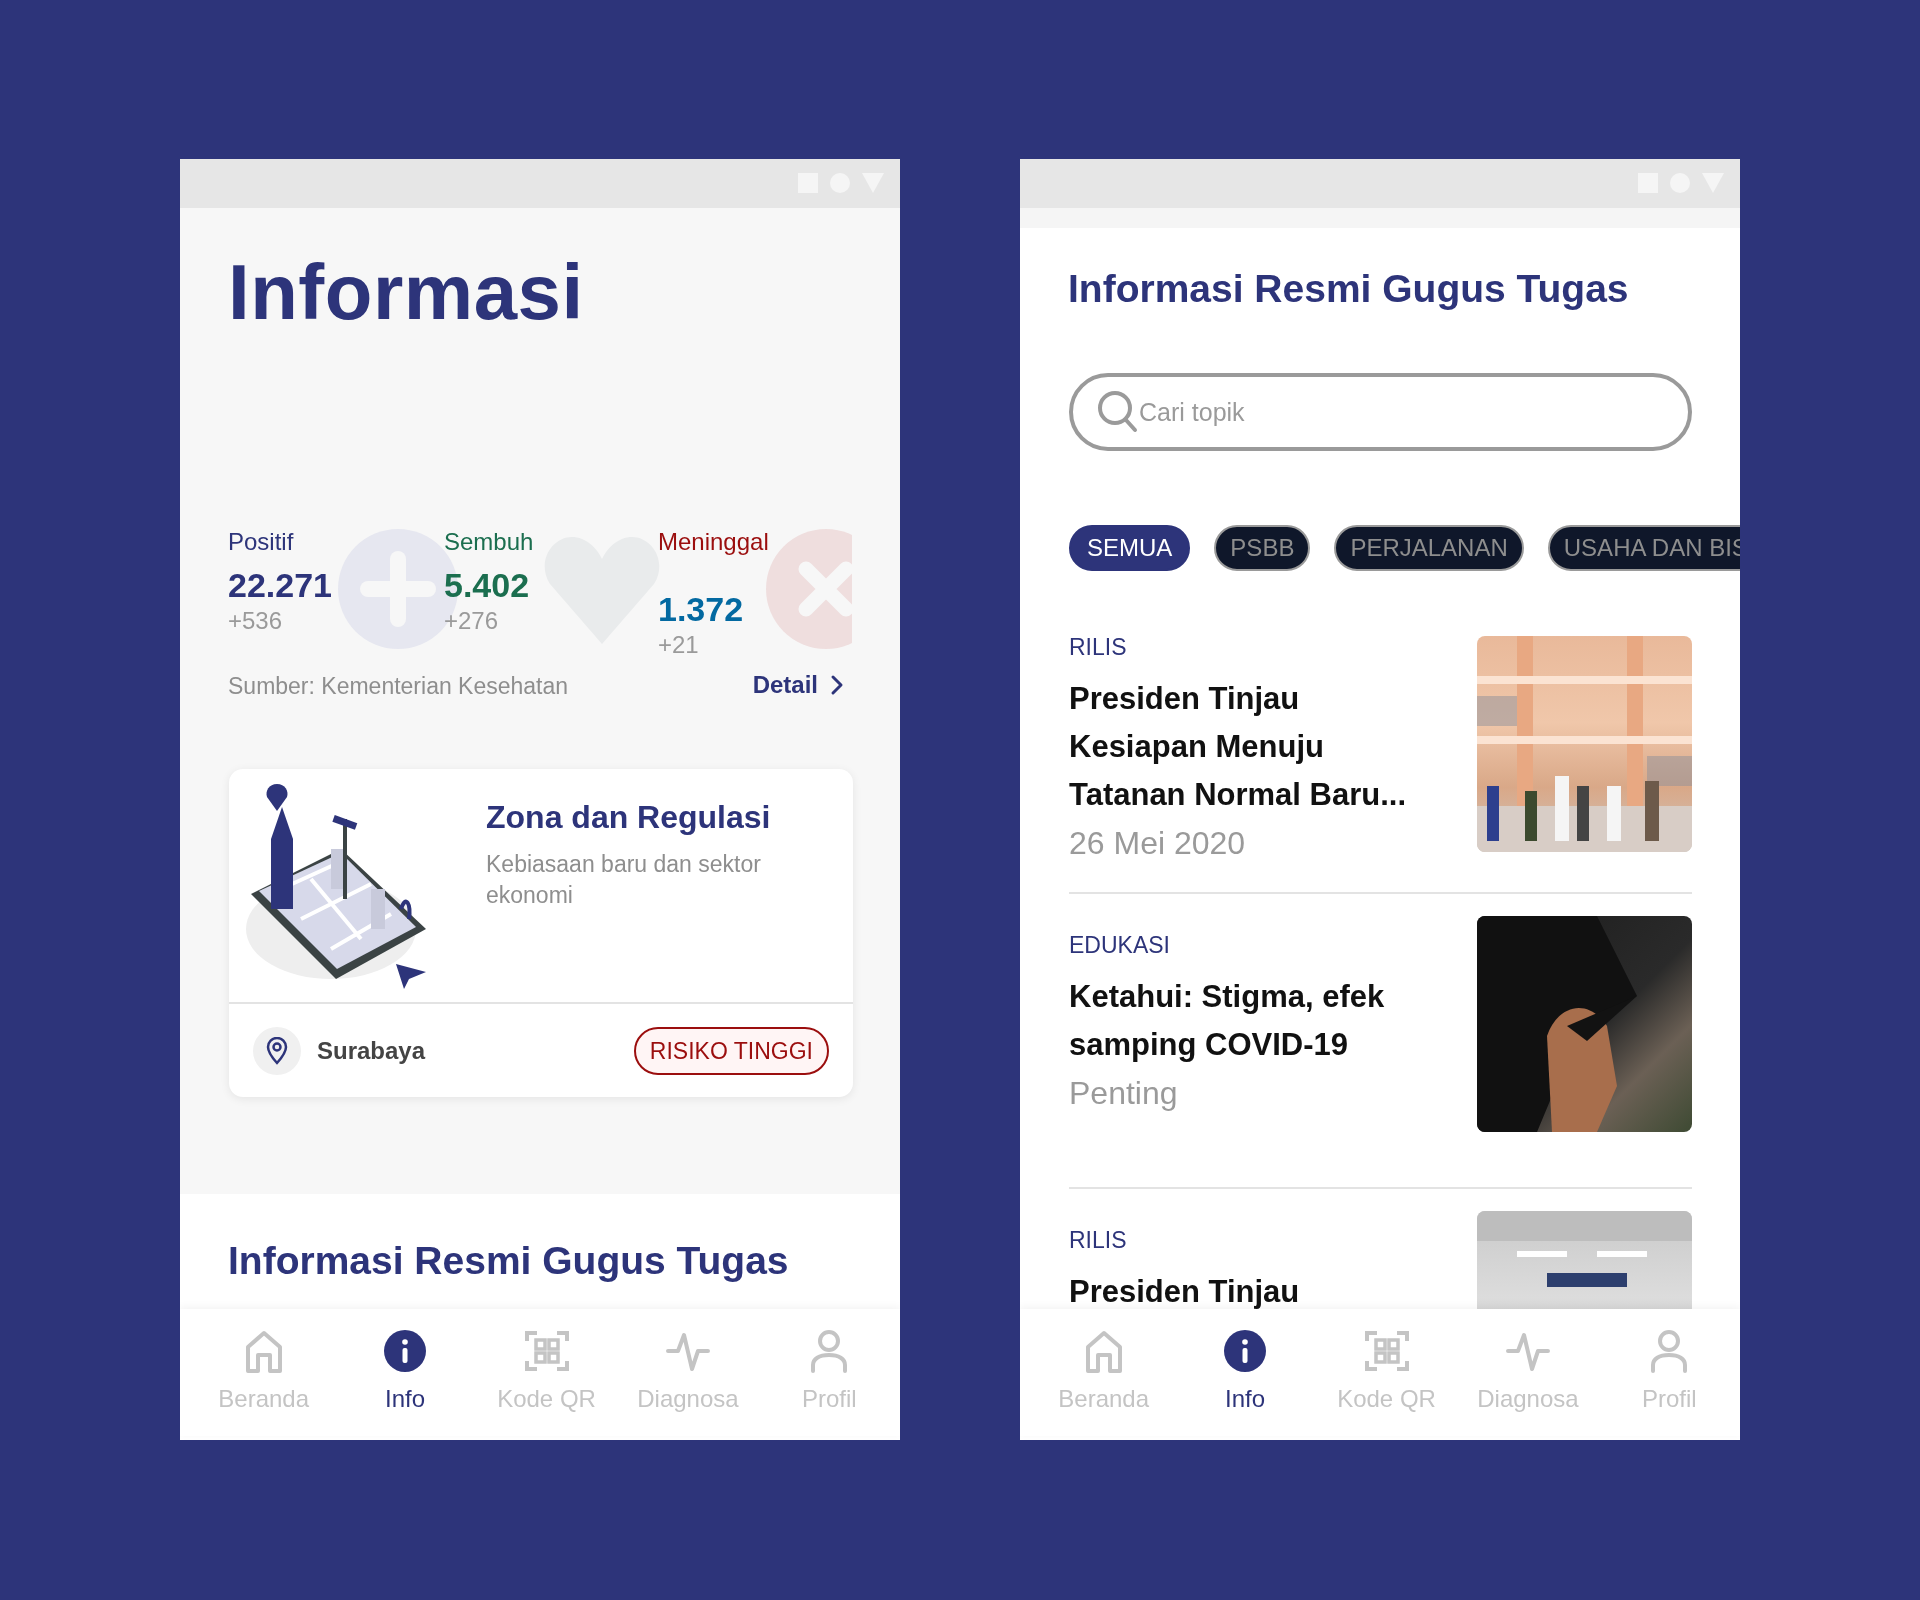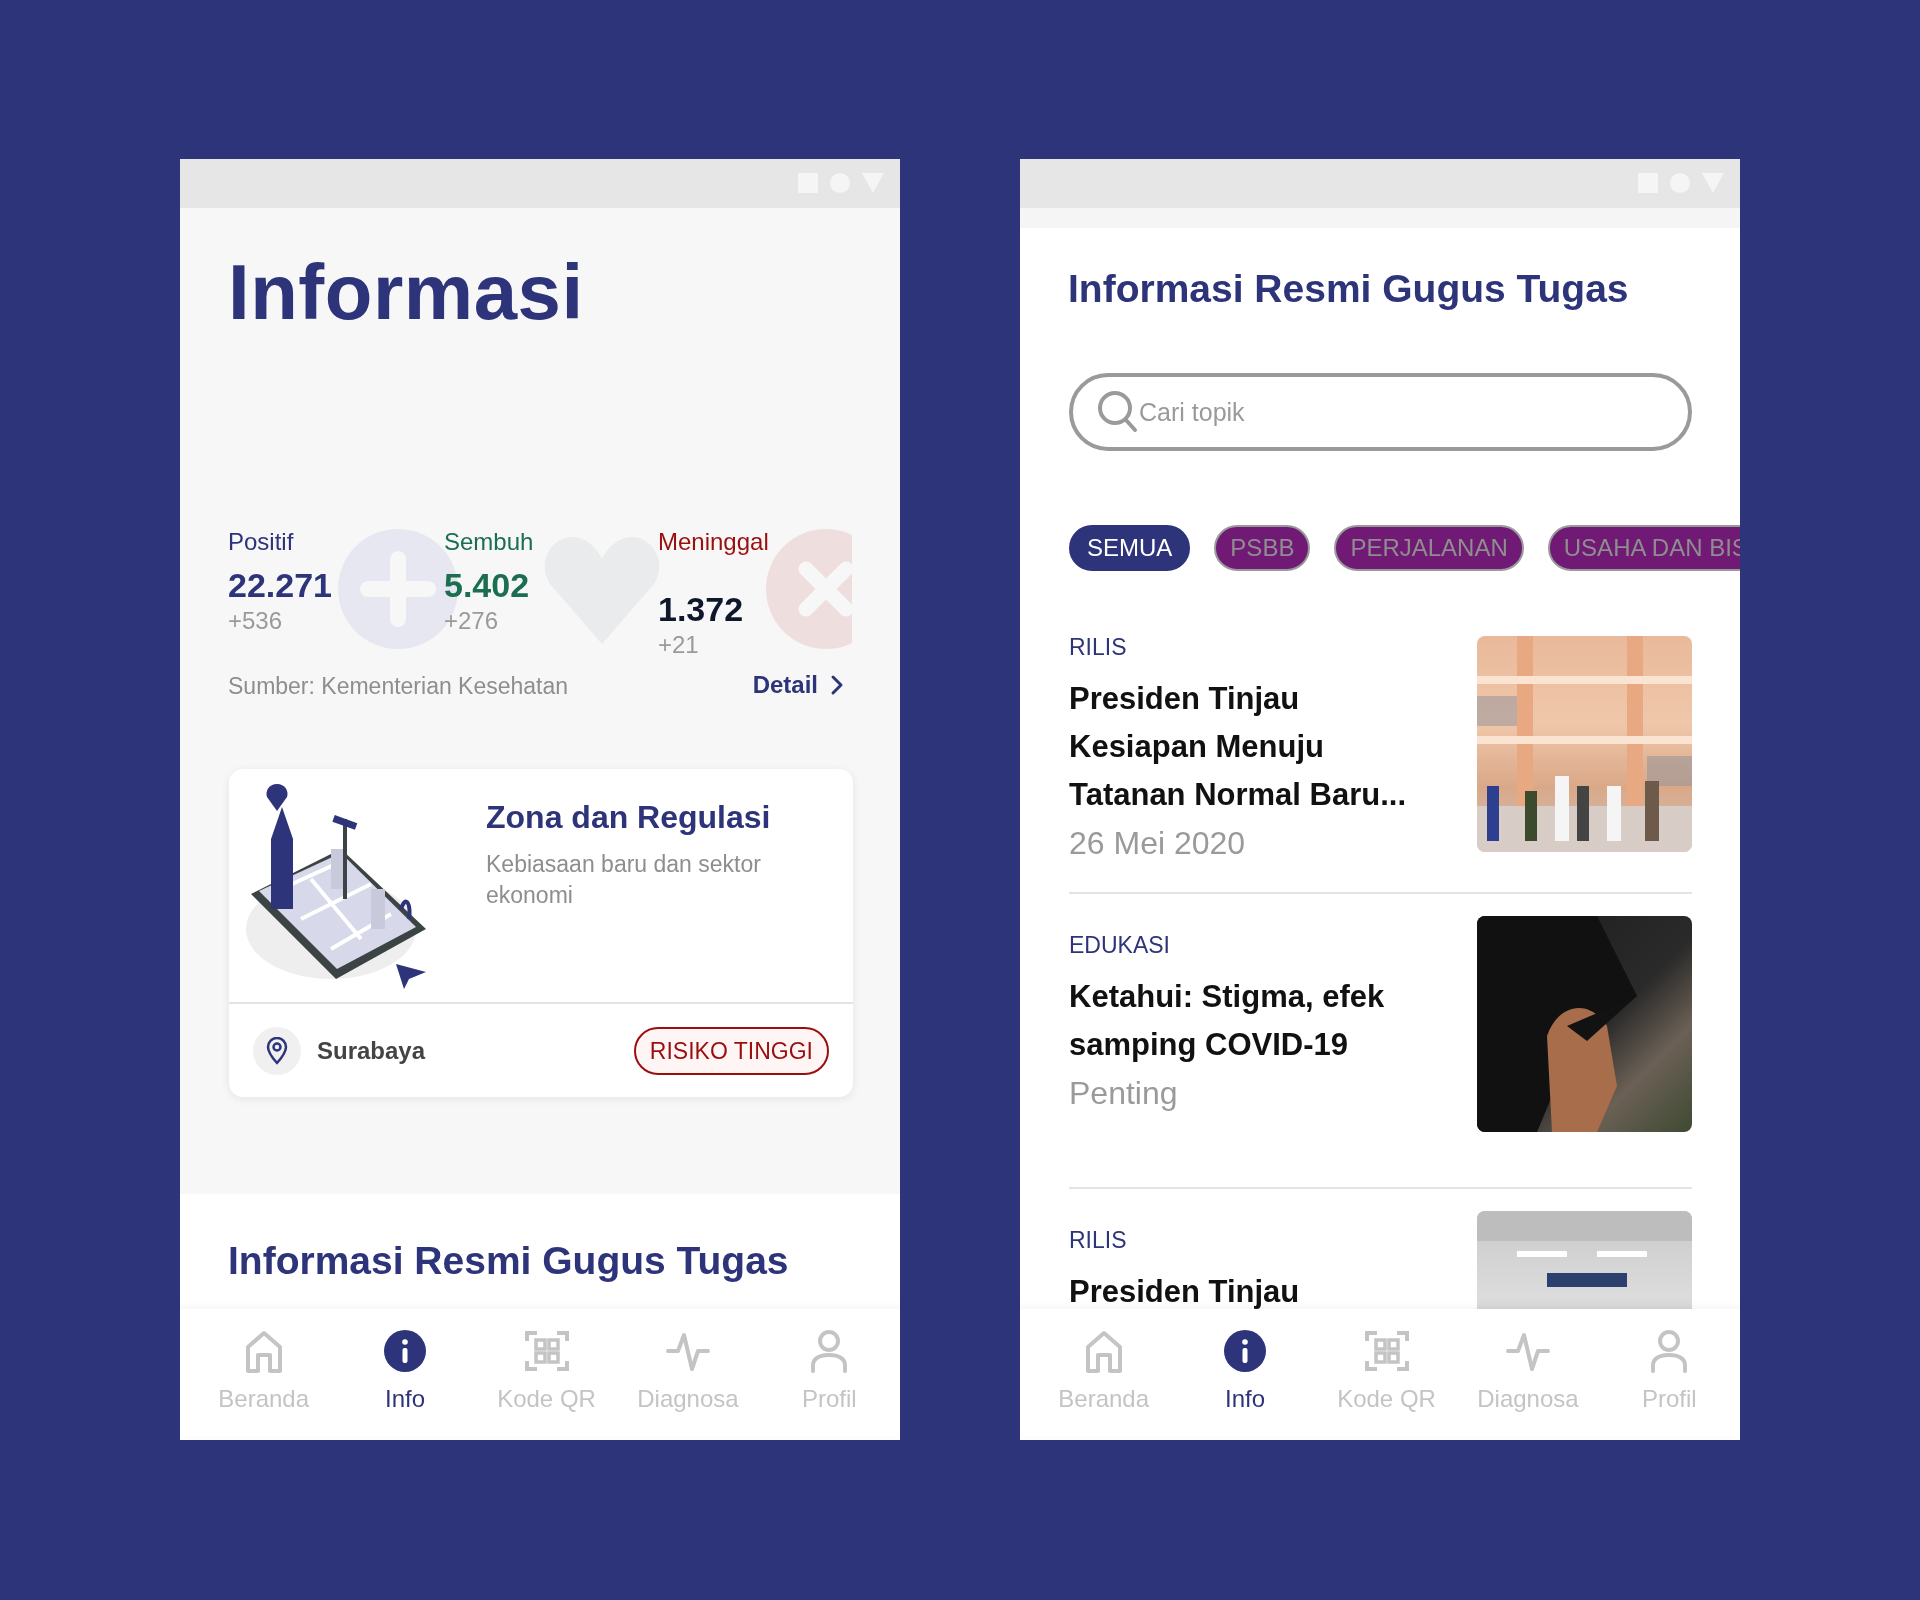--- a/index.html
+++ b/index.html
@@ -41,21 +41,21 @@
   .nav-label { margin-top: 10px; font-size: 24px; color: #c4c4c4; }
   .nav-item.active .nav-label { color: #2d347a; }
 
   
   .strip { position: absolute; left: 0; top: 49px; width: 100%; height: 20px; background: #f5f5f5; }
   .p2-title { position: absolute; left: 48px; top: 108px; font-size: 39px; font-weight: bold; color: #2d347a; }
   .search { position: absolute; left: 49px; top: 214px; width: 623px; height: 78px; border: 4px solid #9a9a9a; border-radius: 40px; display: flex; align-items: center; padding-left: 24px; gap: 0; }
   .search input { border: none; outline: none; font-size: 25px; color: #555; font-family: "Liberation Sans", sans-serif; background: transparent; width: 480px; }
   .search input::placeholder { color: #9a9a9a; }
   .chips { position: absolute; left: 49px; top: 366px; display: flex; gap: 24px; white-space: nowrap; }
-  .chip { height: 46px; padding: 0 14px; border: 2px solid #9a9a9a; border-radius: 24px; font-size: 24px; color: #8e8e8e; display: flex; align-items: center; background: #701a75; }
+  .chip { height: 46px; padding: 0 14px; border: 2px solid #9a9a9a; border-radius: 24px; font-size: 24px; color: #8e8e8e; display: flex; align-items: center; background: #0f172a; }
   .chip.active { background: #2d347a; border-color: #2d347a; color: #fff; padding: 0 16px; }
   .news { position: absolute; left: 49px; width: 623px; }
   .news-cat { font-size: 23px; color: #2d347a; }
   .news-title { margin-top: 14px; width: 370px; font-size: 31px; font-weight: bold; color: #111; line-height: 48px; }
   .news-meta { margin-top: 6px; font-size: 32px; color: #9a9a9a; }
   .news-img { position: absolute; right: 0; width: 215px; height: 216px; border-radius: 8px; overflow: hidden; }
   .news-div { position: absolute; left: 49px; width: 623px; height: 2px; background: #e3e3e3; }
 </style>
 </head>
 <body>
@@ -90,21 +90,21 @@
     <div class="lbl" style="color:#1b6e4f;">Sembuh</div>
     <div class="num" style="color:#1b6e4f;">5.402</div>
     <div class="delta">+276</div>
   </div>
   <div class="stat" style="left:478px;">
     <svg class="bg" style="left:108px; width:86px;" viewBox="0 0 86 120">
       <circle cx="60" cy="60" r="60" fill="#efdede"></circle>
       <path d="M40 40 L80 80 M80 40 L40 80" stroke="#f7f7f7" stroke-width="15" stroke-linecap="round"></path>
     </svg>
     <div class="lbl" style="color:#9b0e0e;">Meninggal</div>
-    <div class="num" style="color:#0f172a;margin-top:32px;">1.372</div>
+    <div class="num" style="color:#0369a1;margin-top:32px;">1.372</div>
     <div class="delta">+21</div>
   </div>
 
   <div class="source">Sumber: Kementerian Kesehatan</div>
   <div class="detail">
     <span>Detail</span>
     <svg width="14" height="22" viewBox="0 0 14 22">
       <path d="M3 3 L11 11 L3 19" fill="none" stroke="#2d347a" stroke-width="3" stroke-linecap="round" stroke-linejoin="round"></path>
     </svg>
   </div>

